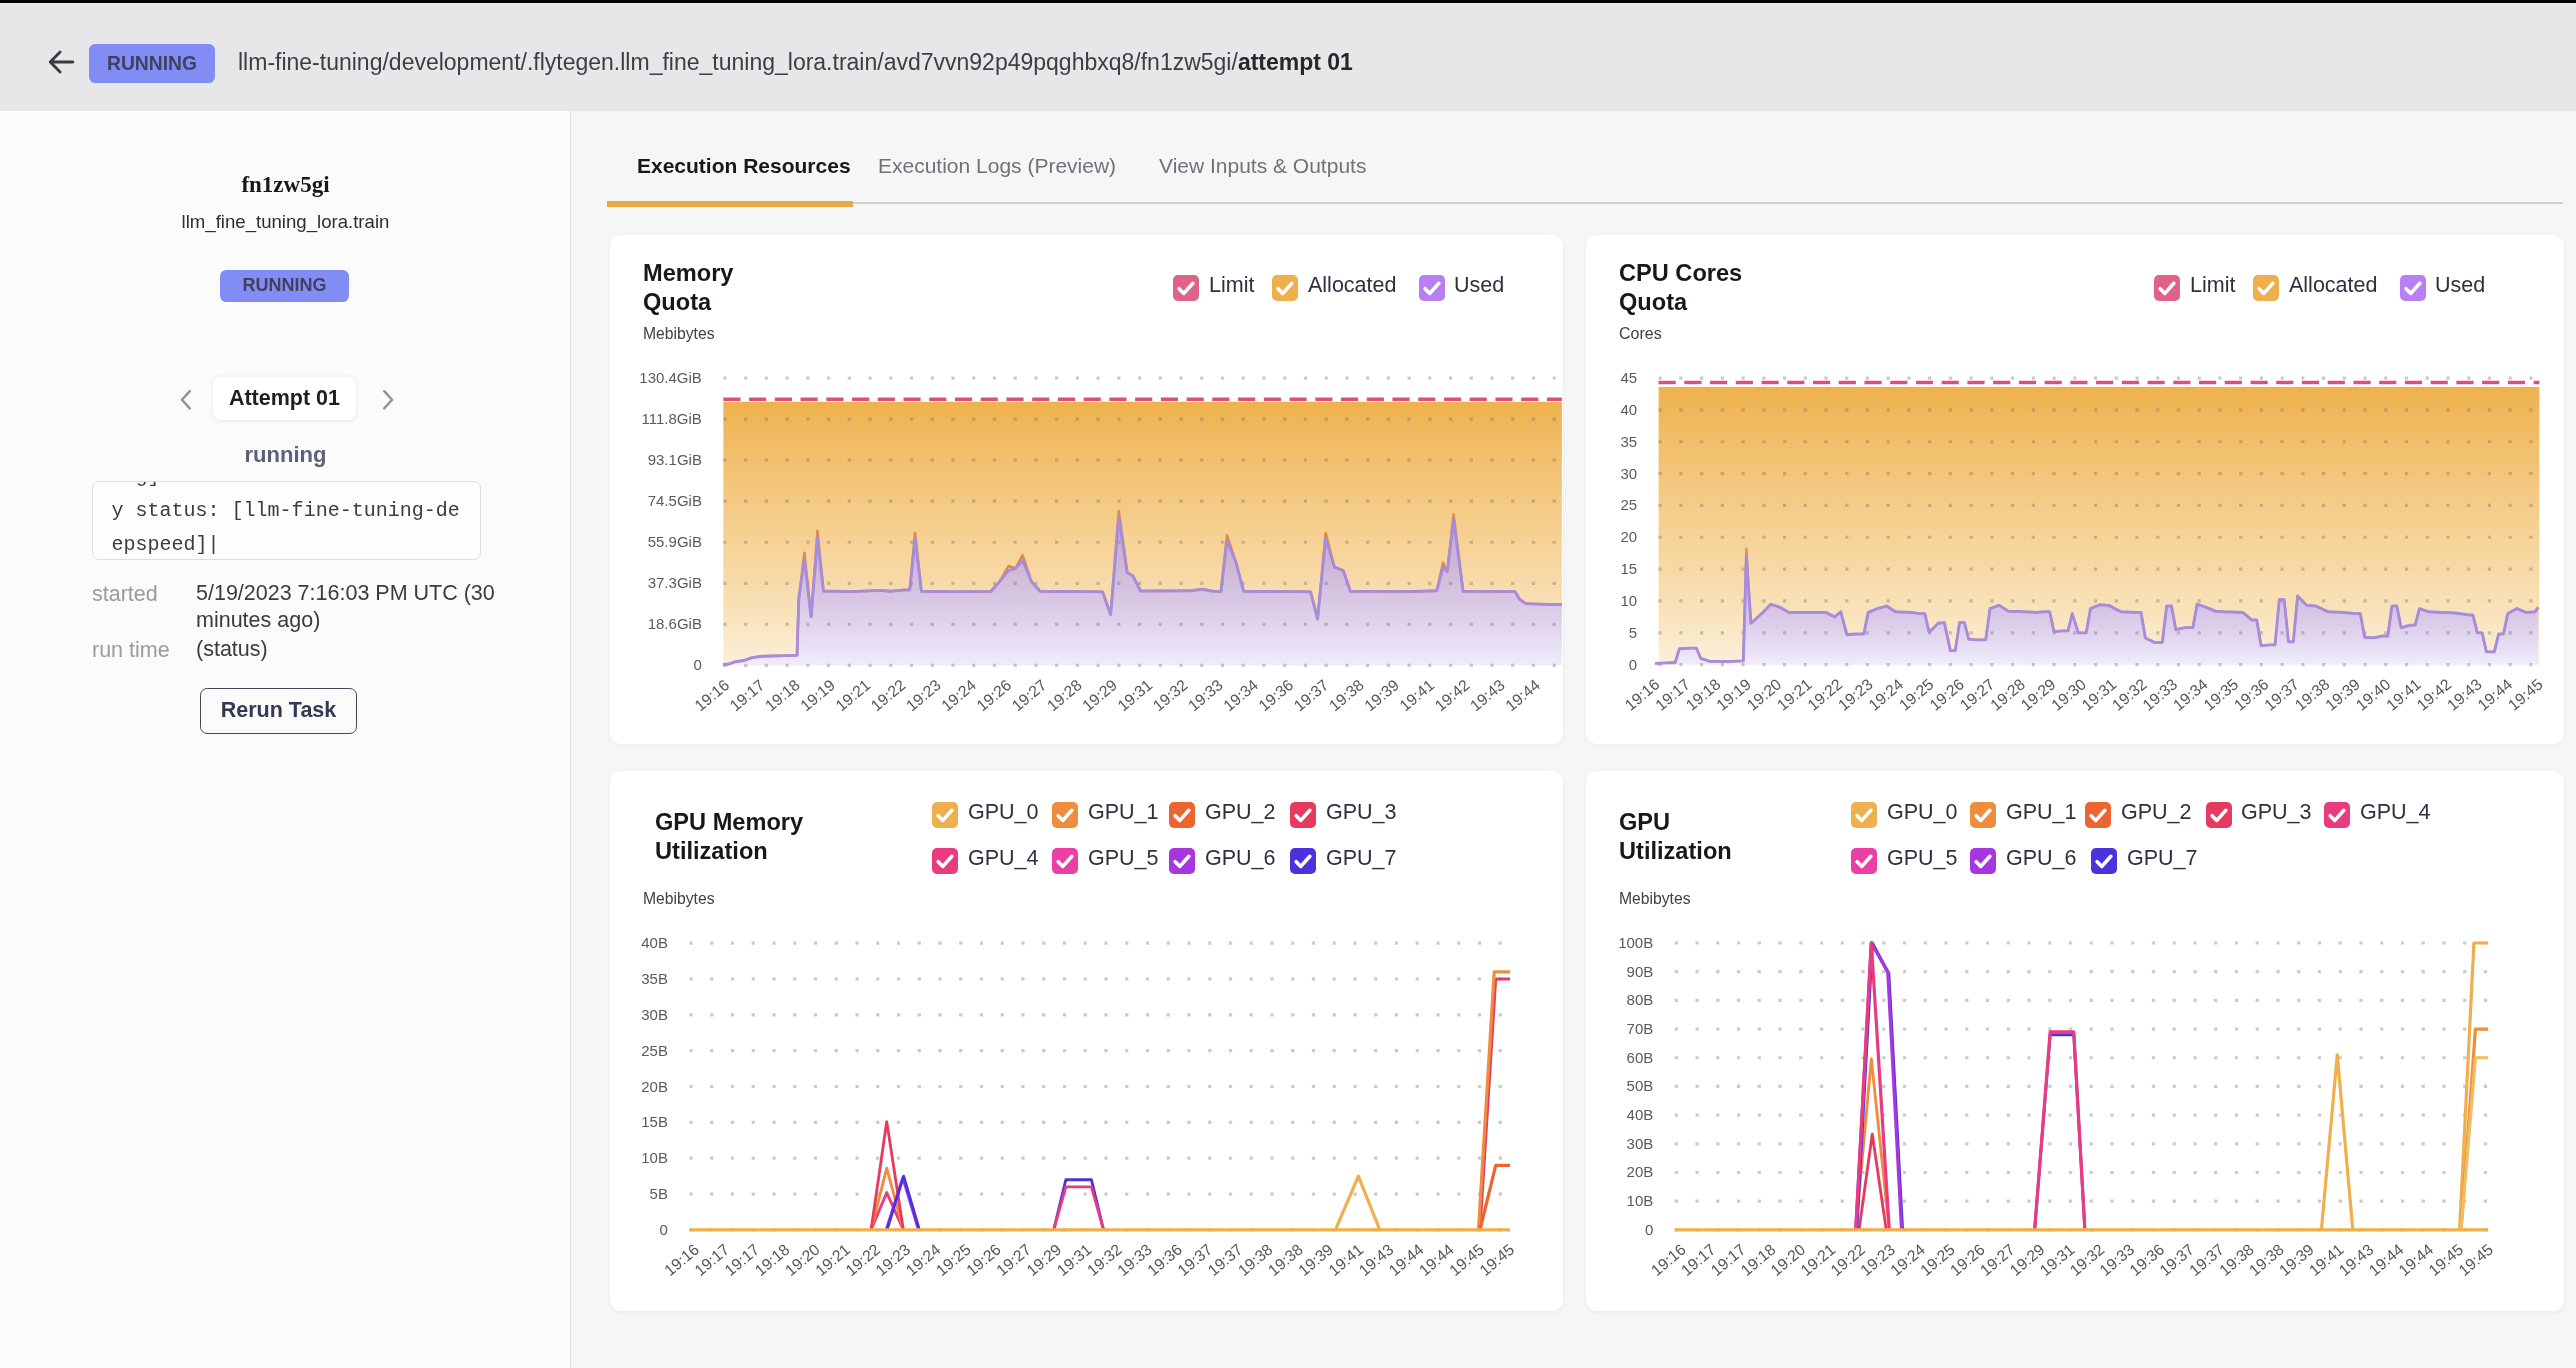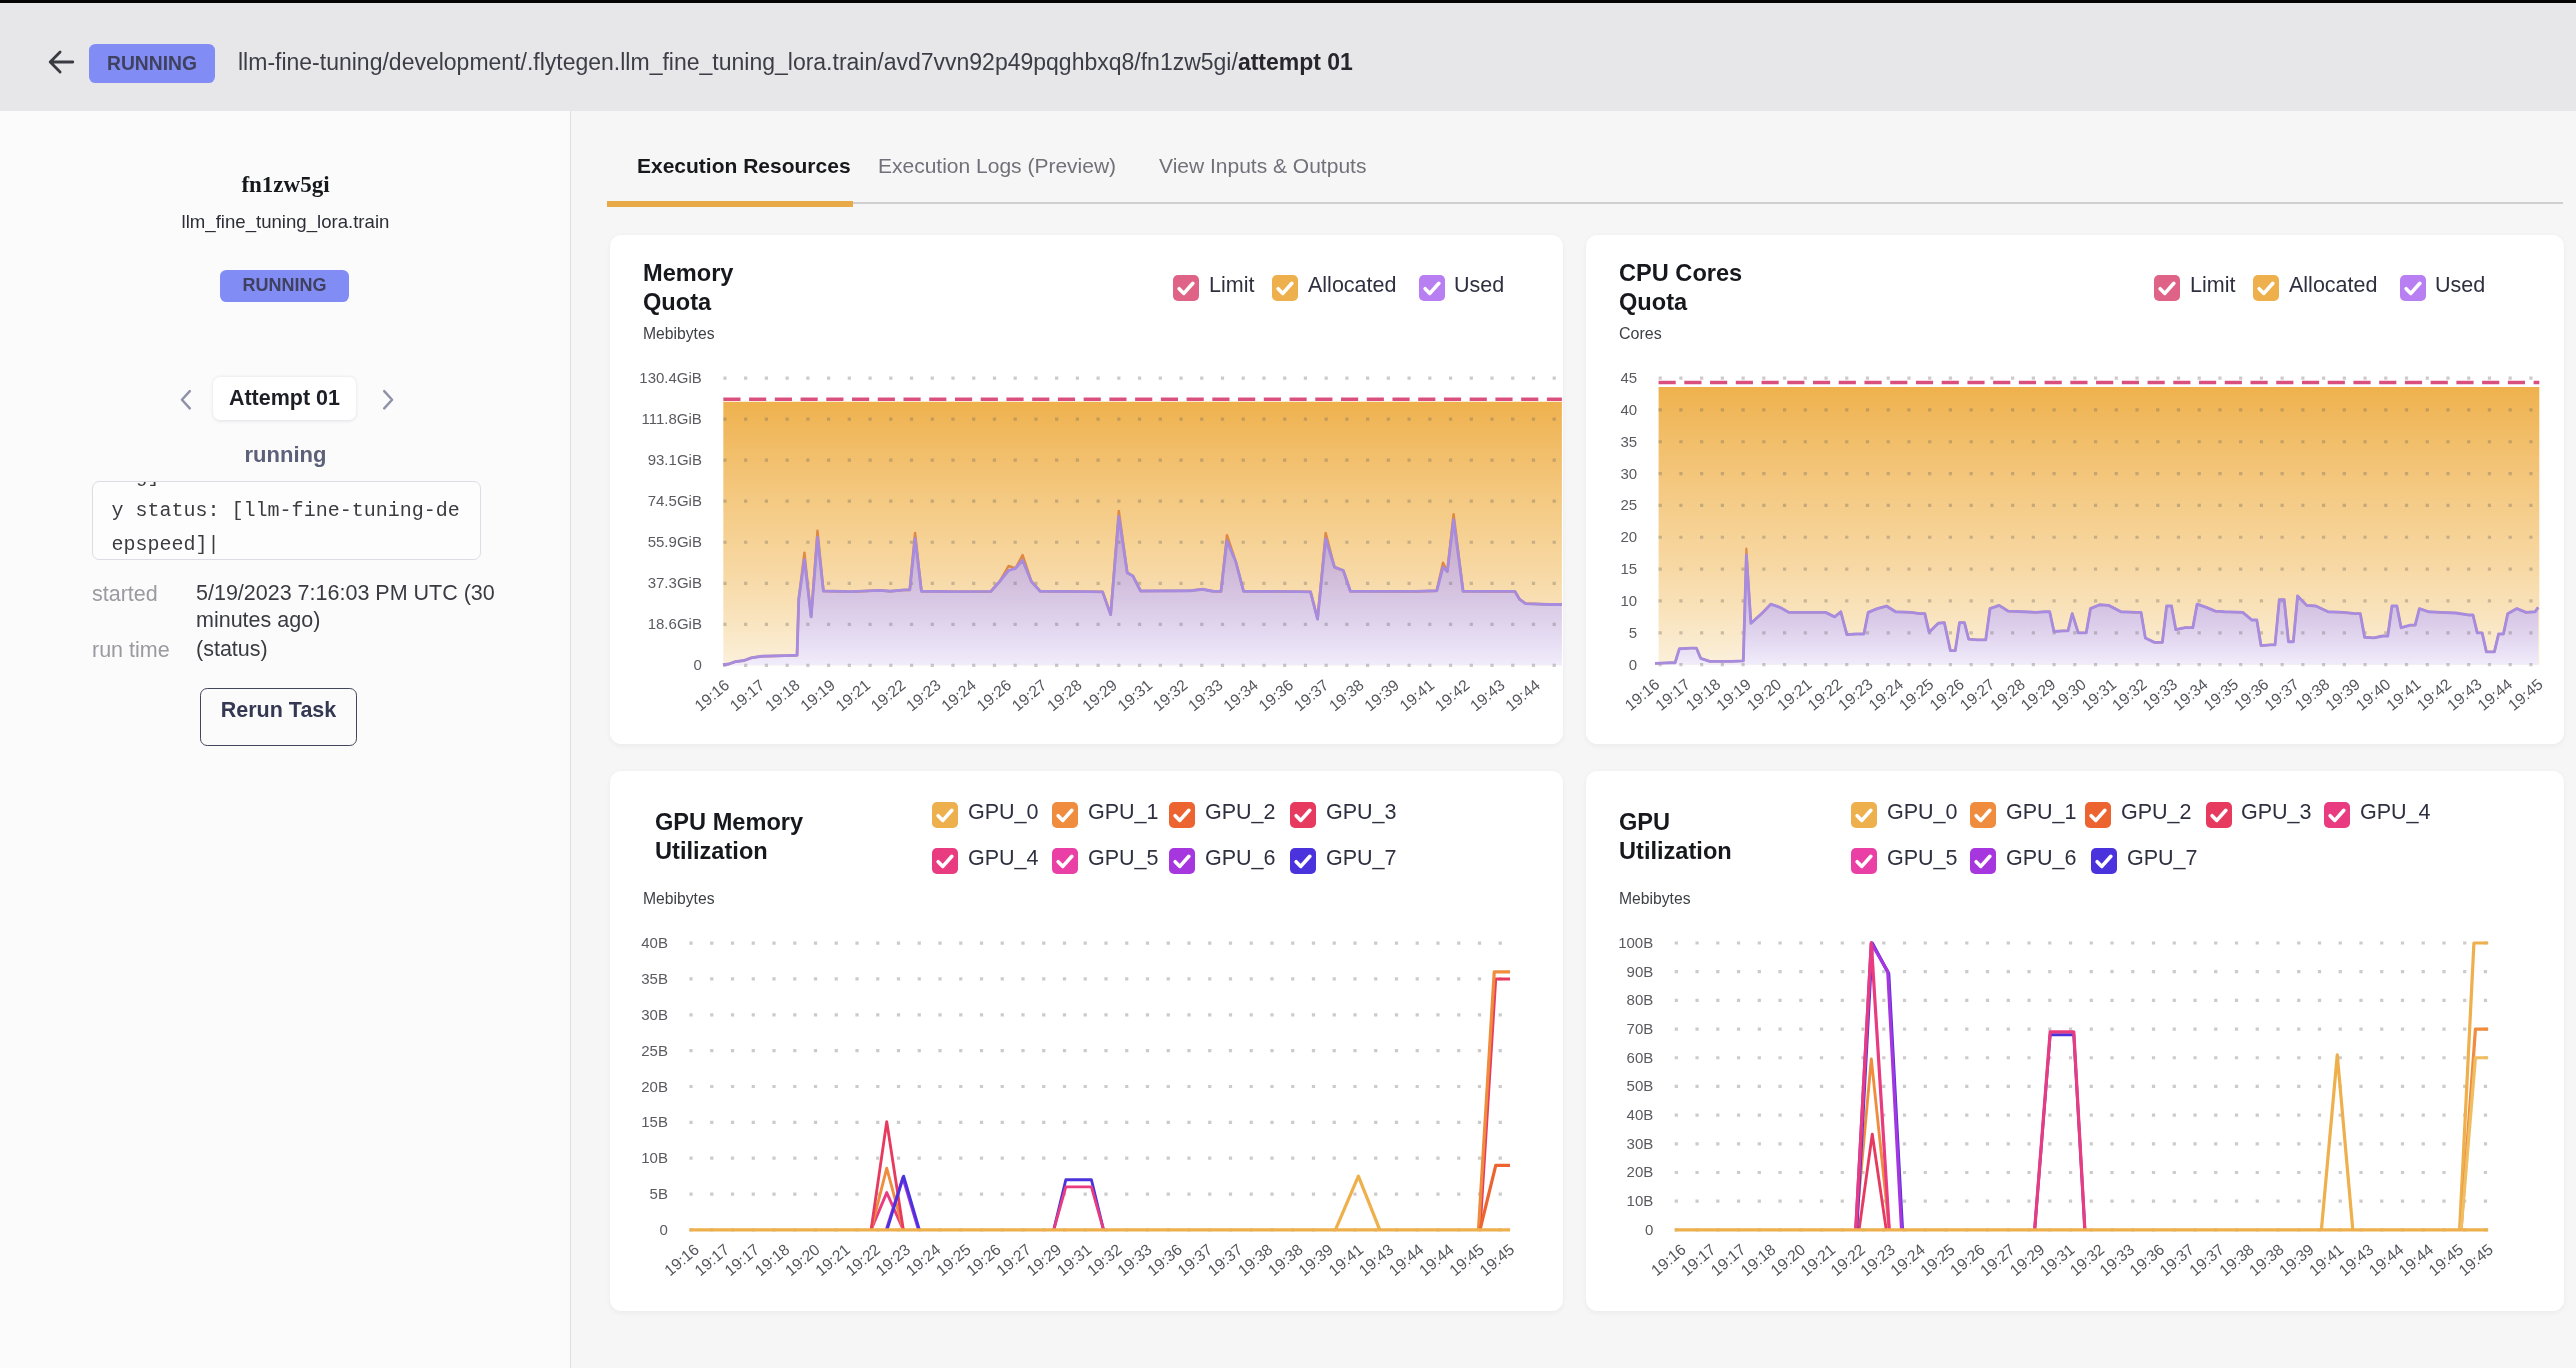--- a/index.html
+++ b/index.html
@@ -31,21 +31,21 @@
   <div style="position:absolute;left:0;top:331px;width:571px;text-align:center;font-size:22px;font-weight:bold;color:#5c6078;">running</div>
   <div style="position:absolute;left:92px;top:370px;width:389px;height:79px;background:#fdfdfe;border:1.4px solid #dcdce4;border-radius:7.2px;overflow:hidden;">
     <div style="position:absolute;left:18.6px;top:-22px;font-family:'Liberation Mono',monospace;font-size:20px;line-height:34px;color:#3c3c40;white-space:pre;">ing]: 19:45:47 10 10 0 0 110 41
 y status: [llm-fine-tuning-de
 epspeed]|</div>
   </div>
   <div style="position:absolute;left:92px;top:471px;font-size:21.5px;color:#9a9aa0;">started</div>
   <div style="position:absolute;left:196px;top:469px;width:301px;font-size:21.5px;color:#3a3b42;line-height:27px;">5/19/2023 7:16:03 PM UTC (30 minutes ago)</div>
   <div style="position:absolute;left:92px;top:527px;font-size:21.5px;color:#9a9aa0;">run time</div>
   <div style="position:absolute;left:196px;top:526px;font-size:21.5px;color:#3a3b42;">(status)</div>
-  <div style="position:absolute;left:200px;top:577px;width:157px;height:58px;border:1.8px solid #42455c;border-radius:7.2px;text-align:center;line-height:43px;font-size:21.5px;font-weight:bold;color:#343852;">Rerun Task</div>
+  <div style="position:absolute;left:200px;top:577px;width:157px;height:46px;border:1.8px solid #42455c;border-radius:7.2px;text-align:center;line-height:43px;font-size:21.5px;font-weight:bold;color:#343852;">Rerun Task</div>
 </div>
 
 <div style="position:absolute;left:572px;top:111px;width:2004px;height:1257px;background:#f6f6f7;">
   <div style="position:absolute;left:57px;top:43px;font-size:21px;font-weight:bold;color:#17181c;margin-left:8px;">Execution Resources</div>
   <div style="position:absolute;left:306px;top:43px;font-size:21px;color:#717179;">Execution Logs (Preview)</div>
   <div style="position:absolute;left:587px;top:43px;font-size:21px;color:#717179;">View Inputs &amp; Outputs</div>
   <div style="position:absolute;left:35px;top:91px;width:1956px;height:1.8px;background:#cfcfd2;"></div>
   <div style="position:absolute;left:35px;top:90px;width:246px;height:5.7px;background:#e8aa47;"></div>
 </div>
 

